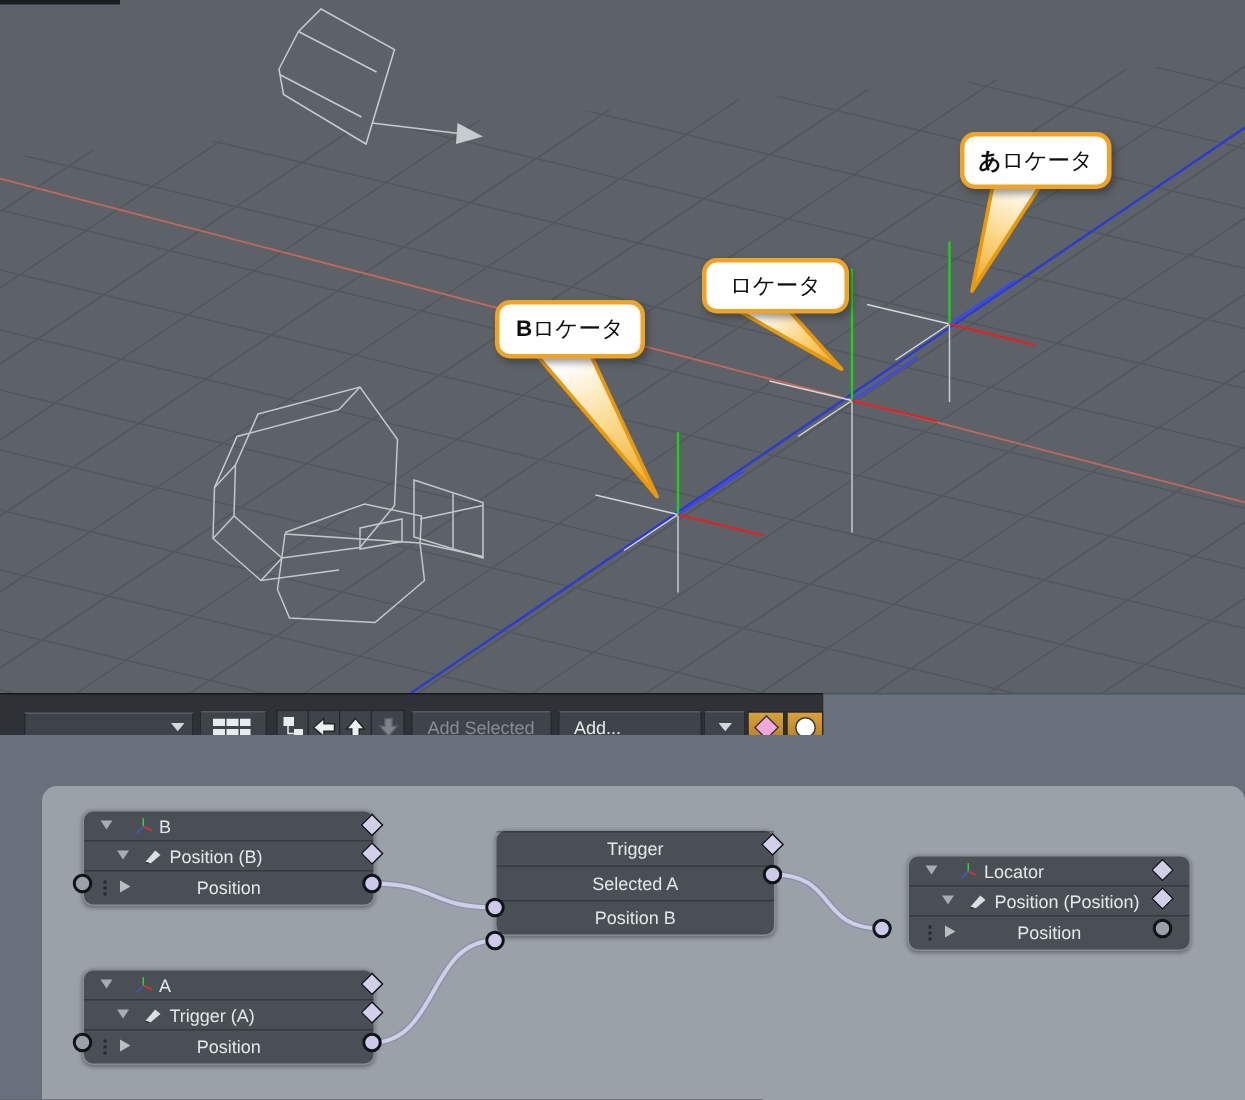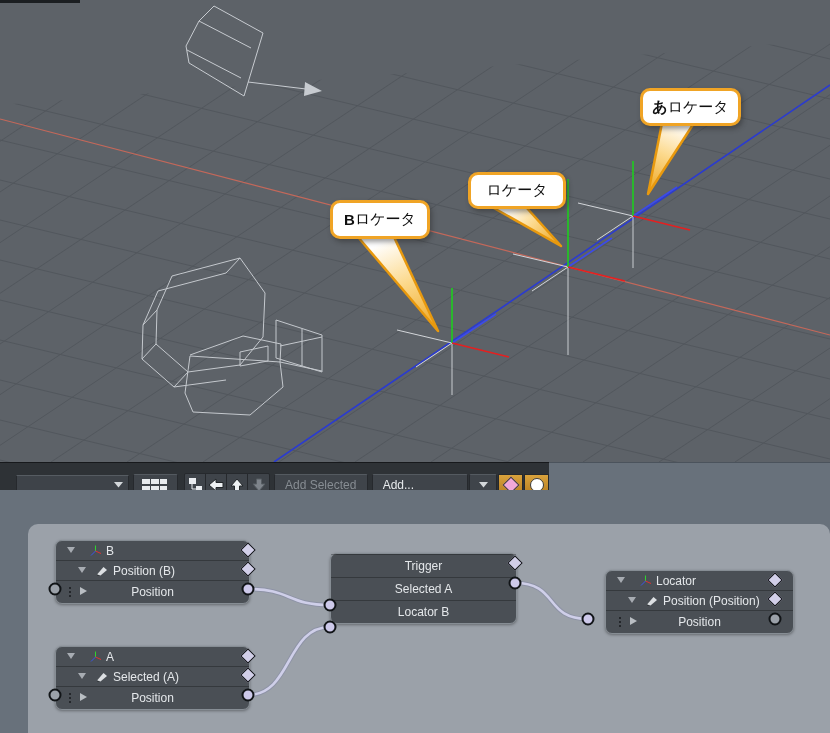--- a/index.html
+++ b/index.html
@@ -302,37 +302,37 @@
             <path d="M6.5,7 L2,11.5" stroke="#3a55e8"></path>
           </svg>
           <span class="n-title" style="left:50px">A</span>
         </div>
         <div class="n-row n-group">
           <span class="tri-d" style="left:22px"></span>
           <svg class="icon-abs" style="left:40px;top:3px" width="12" height="12">
             <polygon points="1,10.5 7.5,3 11,6 4.5,11.5" fill="#dcdfe2"></polygon>
             <polygon points="1,10.5 4,11.5 1.5,12" fill="#2f3337"></polygon>
           </svg>
-          <span class="g-label" style="left:57px">Selected (A)</span>
+          <span class="g-label" style="left:57px">Trigger (A)</span>
         </div>
         <div class="n-row n-chan">
           <span class="dots"></span>
           <span class="tri-r" style="left:24px"></span>
           <span class="n-label">Position</span>
         </div>
       </div>
       <div class="node" style="left: 330px; top: 63px; width: 185px;">
         <div class="n-row n-chan">
           <span class="n-label">Trigger</span>
         </div>
         <div class="n-row n-chan">
           <span class="n-label">Selected A</span>
         </div>
         <div class="n-row n-chan">
-          <span class="n-label">Locator B</span>
+          <span class="n-label">Position B</span>
         </div>
       </div>
       <div class="node" style="left: 605px; top: 80px; width: 187px;">
         <div class="n-row n-head">
           <span class="tri-d" style="left:11px"></span>
           <svg class="icon-abs" style="left:33px;top:3px" width="13" height="13">
             <path d="M6.5,1.5 V7" stroke="#2fd42f"></path>
             <path d="M6.5,7 L12,9.5" stroke="#e03030"></path>
             <path d="M6.5,7 L2,11.5" stroke="#3a55e8"></path>
           </svg>

